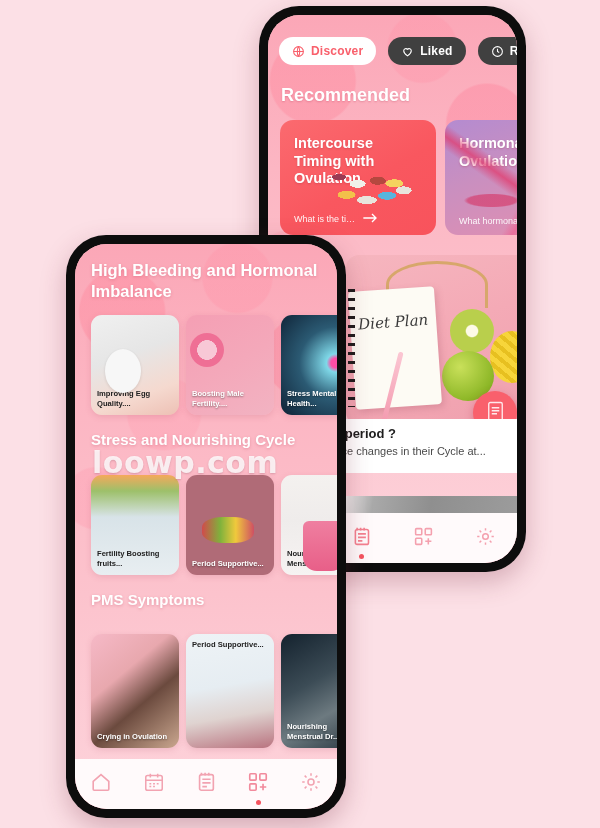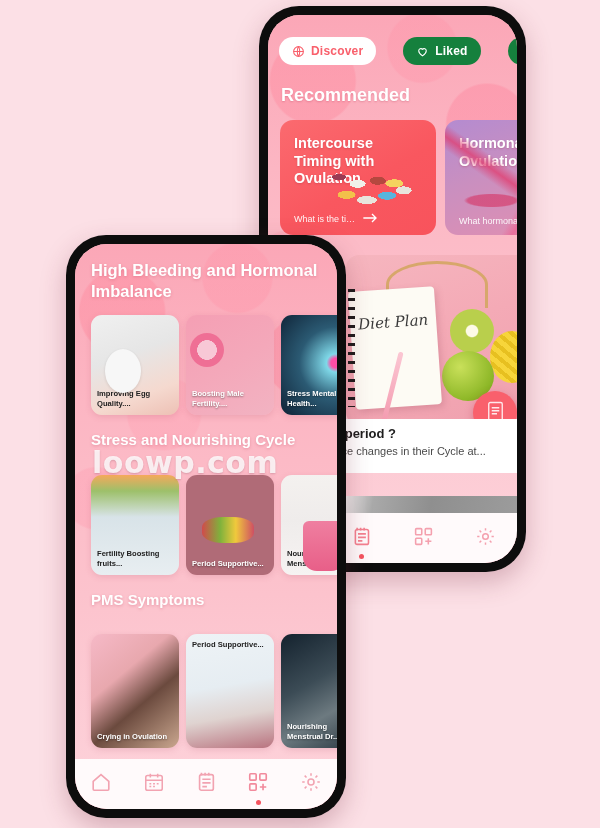--- a/index.html
+++ b/index.html
@@ -40,26 +40,26 @@
       radial-gradient(circle at 62% 6%, rgba(255,150,170,.40) 0 34px, rgba(0,0,0,0) 36px),
       radial-gradient(circle at 88% 20%, rgba(255,130,155,.38) 0 40px, rgba(0,0,0,0) 42px),
       radial-gradient(circle at 34% 30%, rgba(255,160,178,.35) 0 36px, rgba(0,0,0,0) 38px),
       radial-gradient(circle at 8% 45%, rgba(255,150,172,.30) 0 30px, rgba(0,0,0,0) 32px),
       linear-gradient(180deg,#fba7b7 0%,#fcb6c3 28%,#fcc3cd 62%,#fdd3db 100%);
   }
 
   
   .tabbar{
     position:absolute;top:22px;left:11px;right:6px;
-    display:flex;gap:27px;align-items:center;
+    display:flex;gap:12px;align-items:center;
   }
   .tab{
     display:flex;align-items:center;gap:6px;
     padding:7px 13px;border-radius:20px;
-    background:#15803d;color:#fff;
+    background:#404040;color:#fff;
     font-size:12px;font-weight:bold;letter-spacing:.2px;
     white-space:nowrap;
   }
   .tab.active{background:#fff;color:#f9606c;}
   .tab svg{display:block;}
 
   .sec-title{
     position:absolute;color:#fff;font-weight:bold;
     text-shadow:0 1px 2px rgba(190,70,95,.35);
   }

